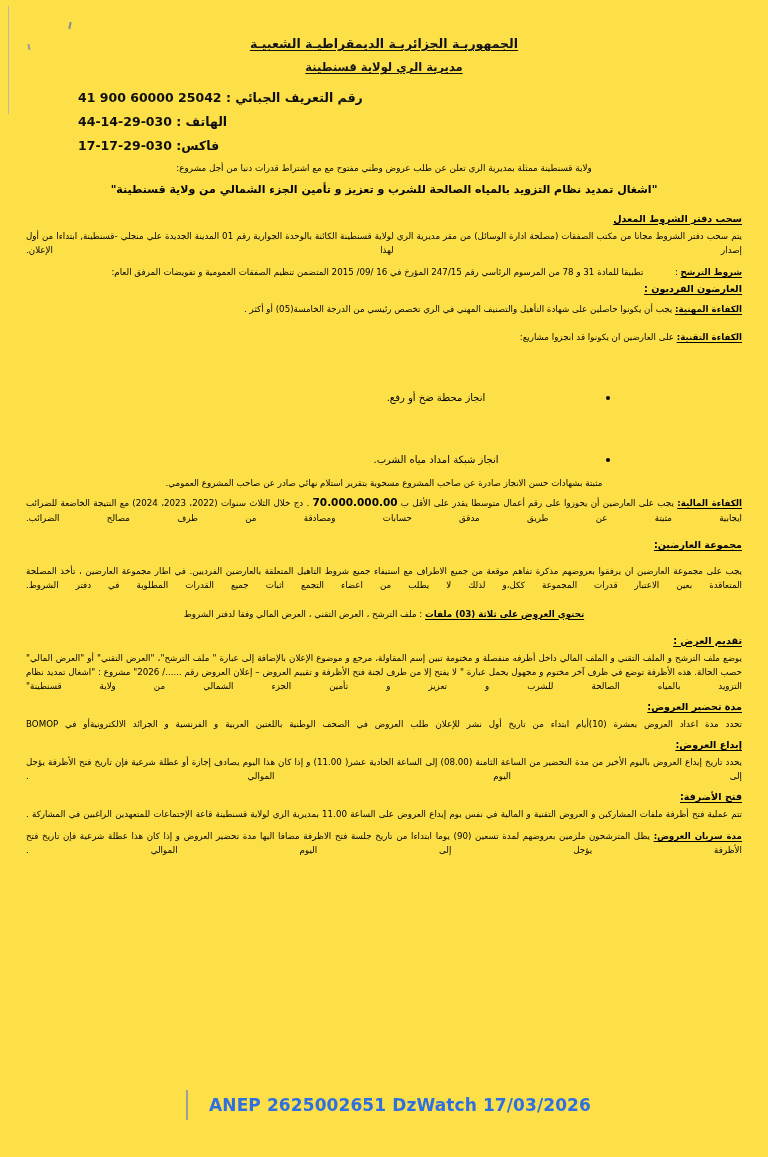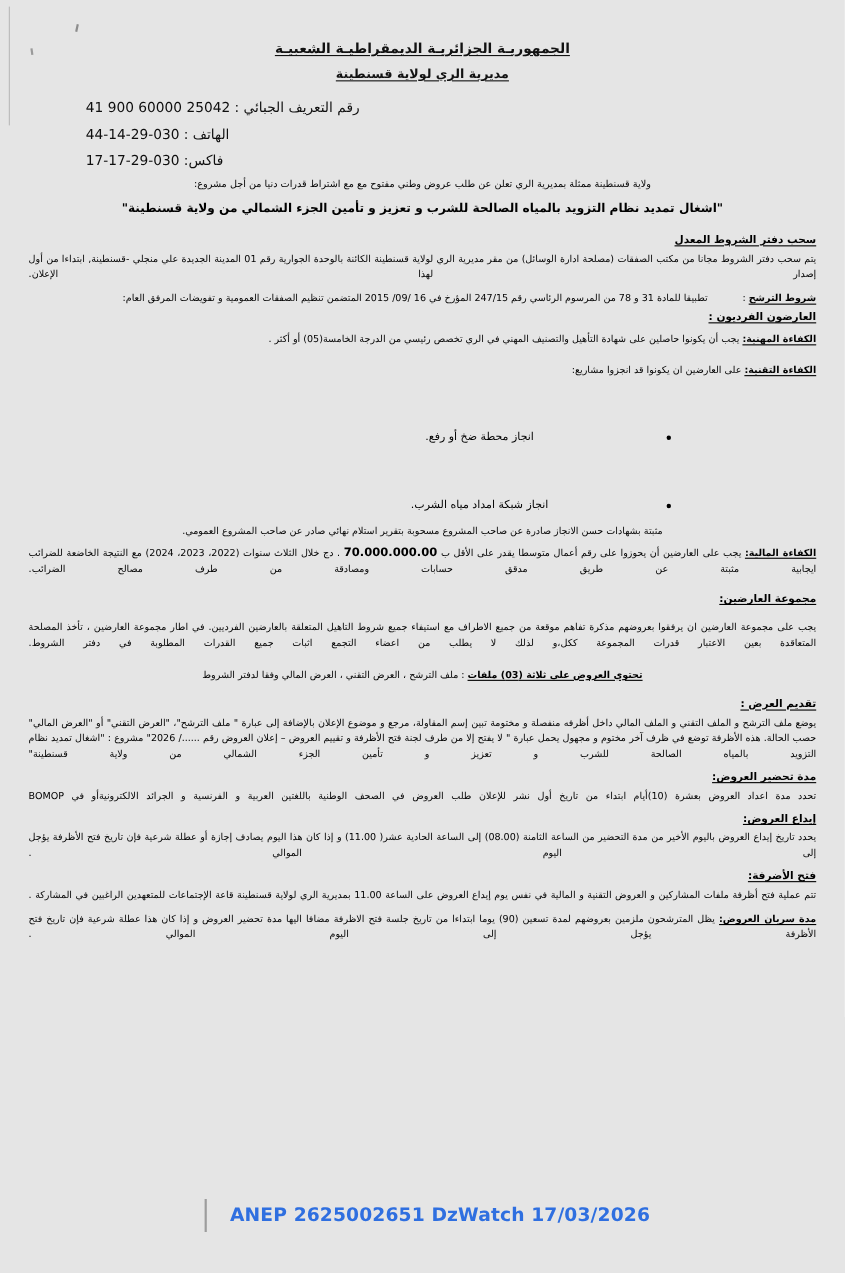--- a/index.html
+++ b/index.html
@@ -13,21 +13,21 @@
     position: relative;
     font-family: "DejaVu Sans", "Liberation Sans", sans-serif;
     color: #000000;
     overflow: hidden;
   }
 
   .page {
     position: relative;
     width: 768px;
     height: 1157px;
-    background: #e5e5e5;
+    background: #fde047;
     box-sizing: border-box;
   }
 
   
   .scan-edge {
     position: absolute;
     left: 8px;
     top: 6px;
     width: 1px;
     height: 108px;
@@ -80,21 +80,21 @@
     font-size: 11.5px;
     margin-bottom: 2px;
   }
 
   .contact-block {
     margin-top: 16px;
     text-align: left;
     padding-left: 52px;
   }
   .contact-row {
-    font-weight: normal;
+    font-weight: bold;
     font-size: 12.5px;
     margin-bottom: 9px;
     color: #0e0e0e;
     direction: rtl;
   }
 
   
   .announce-title-wrap {
     margin-top: 12px;
     text-align: center;

